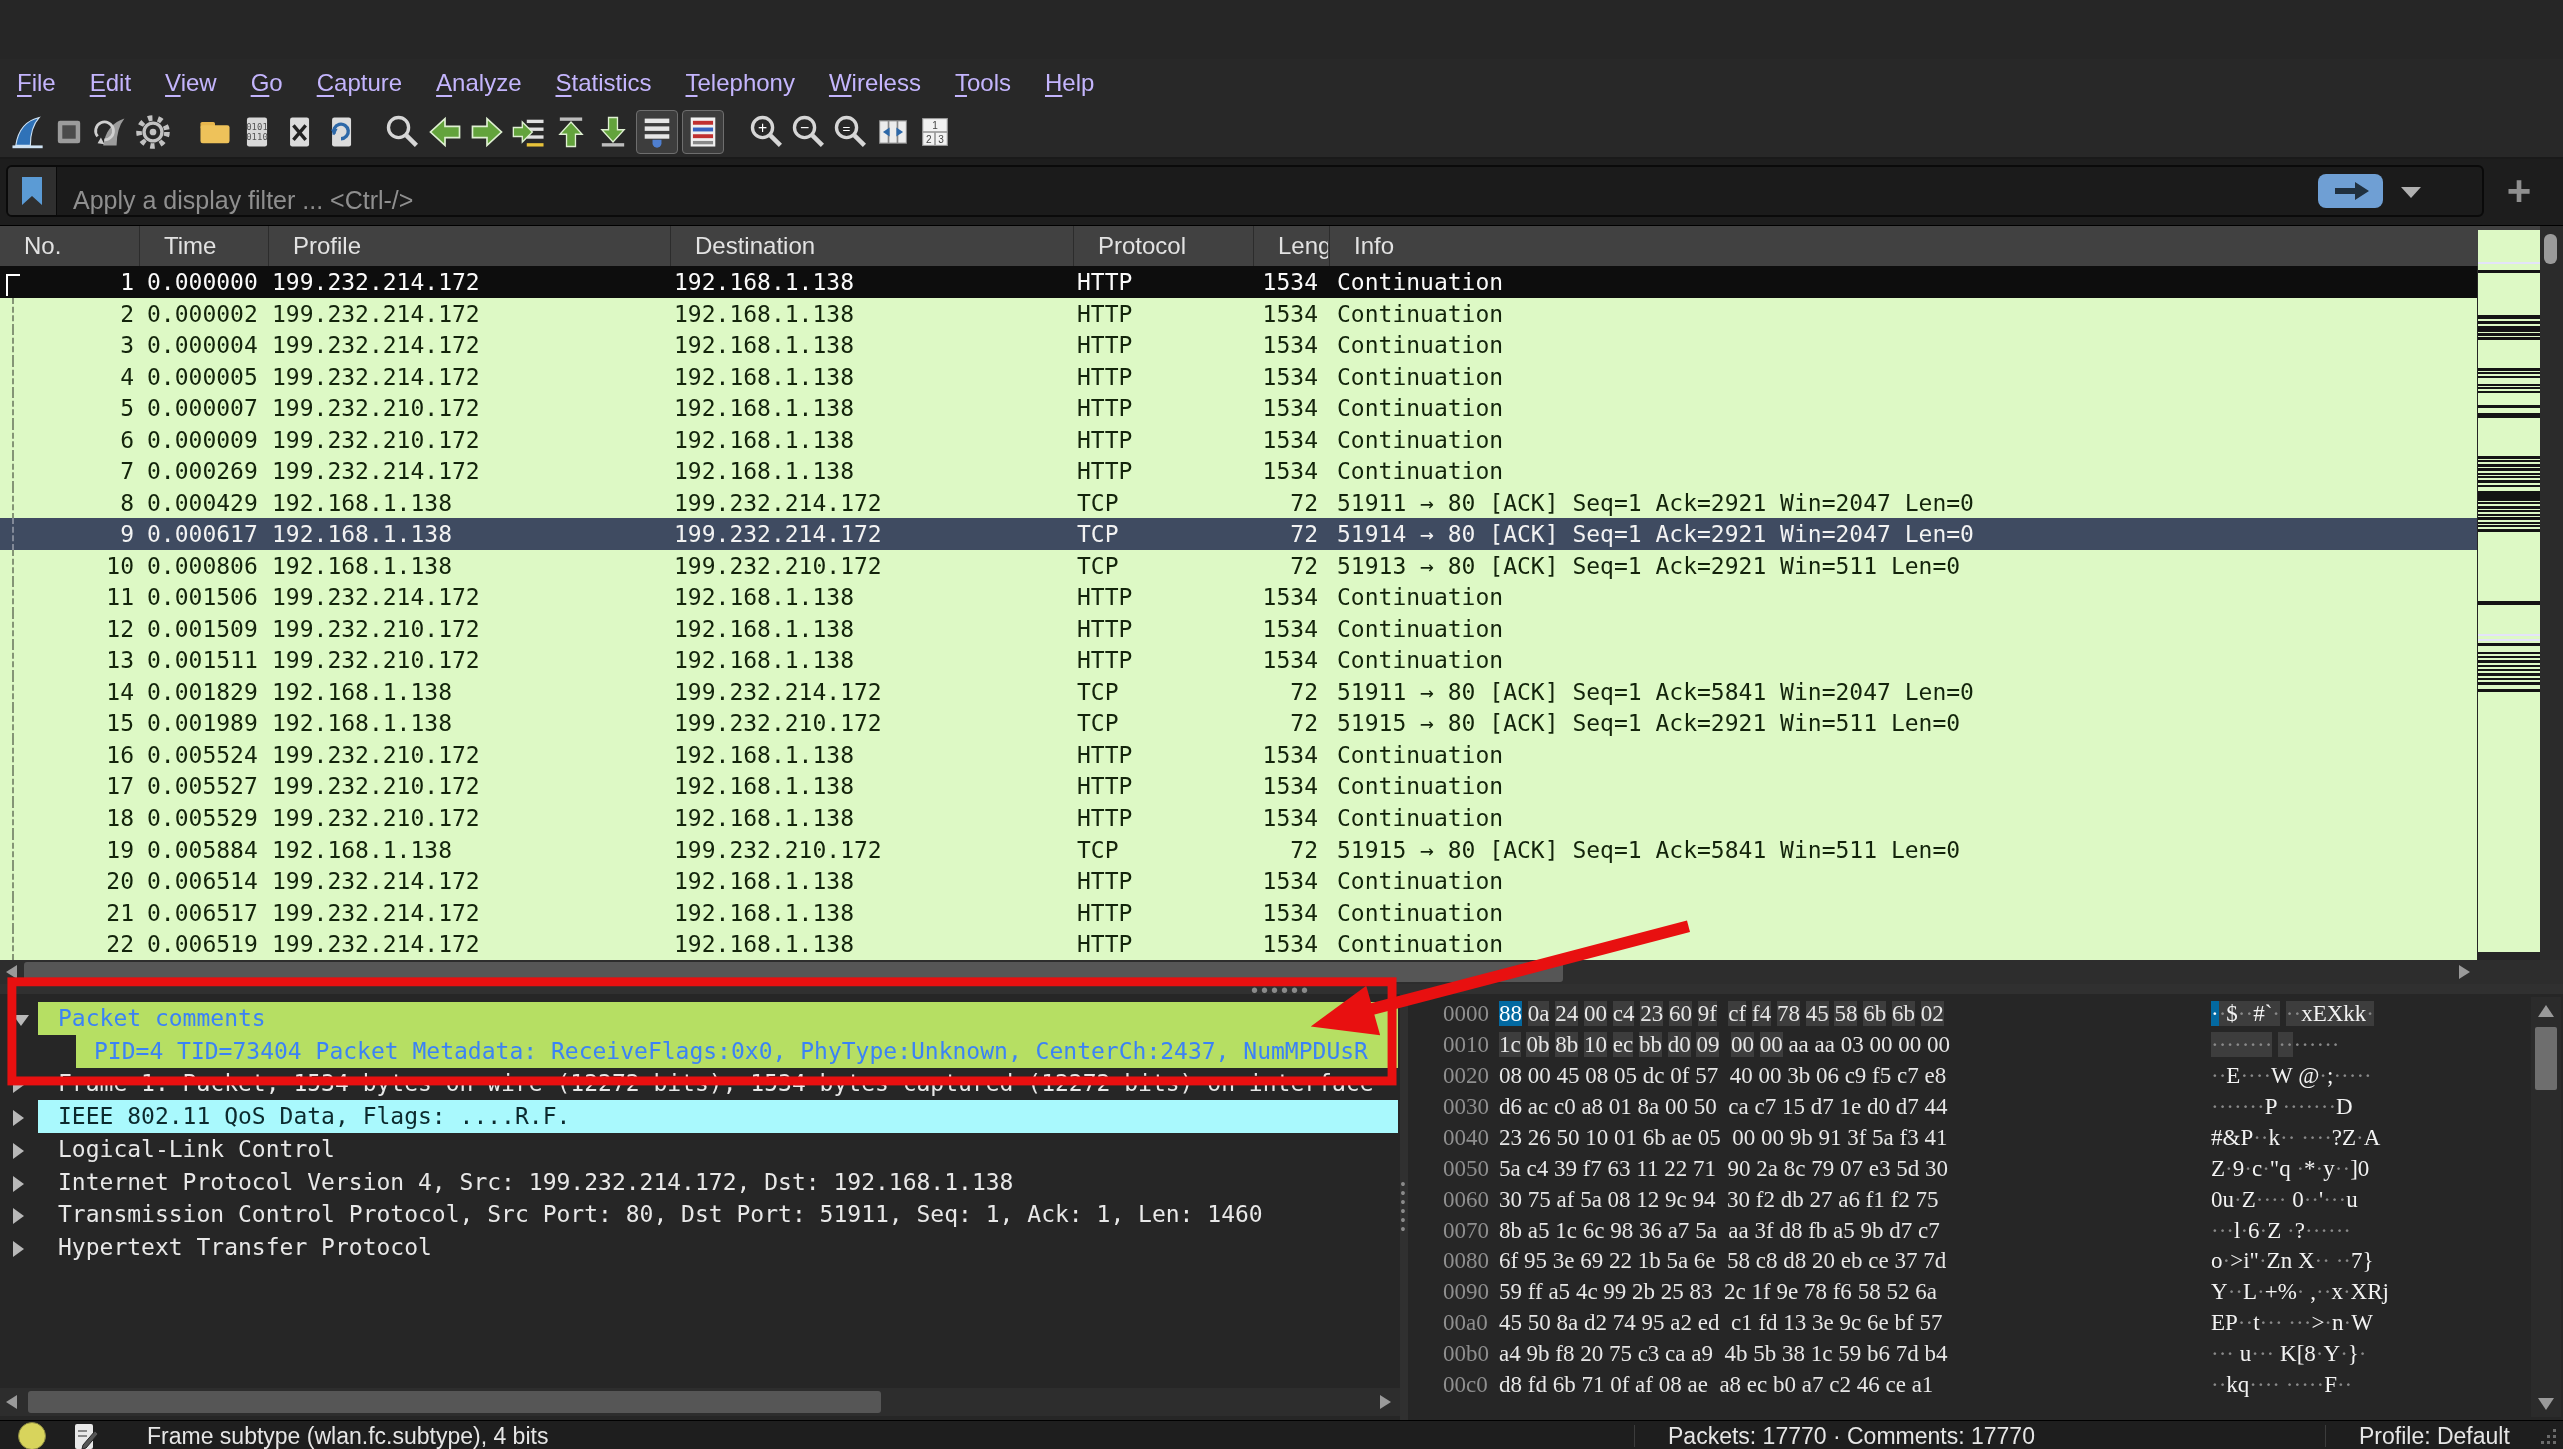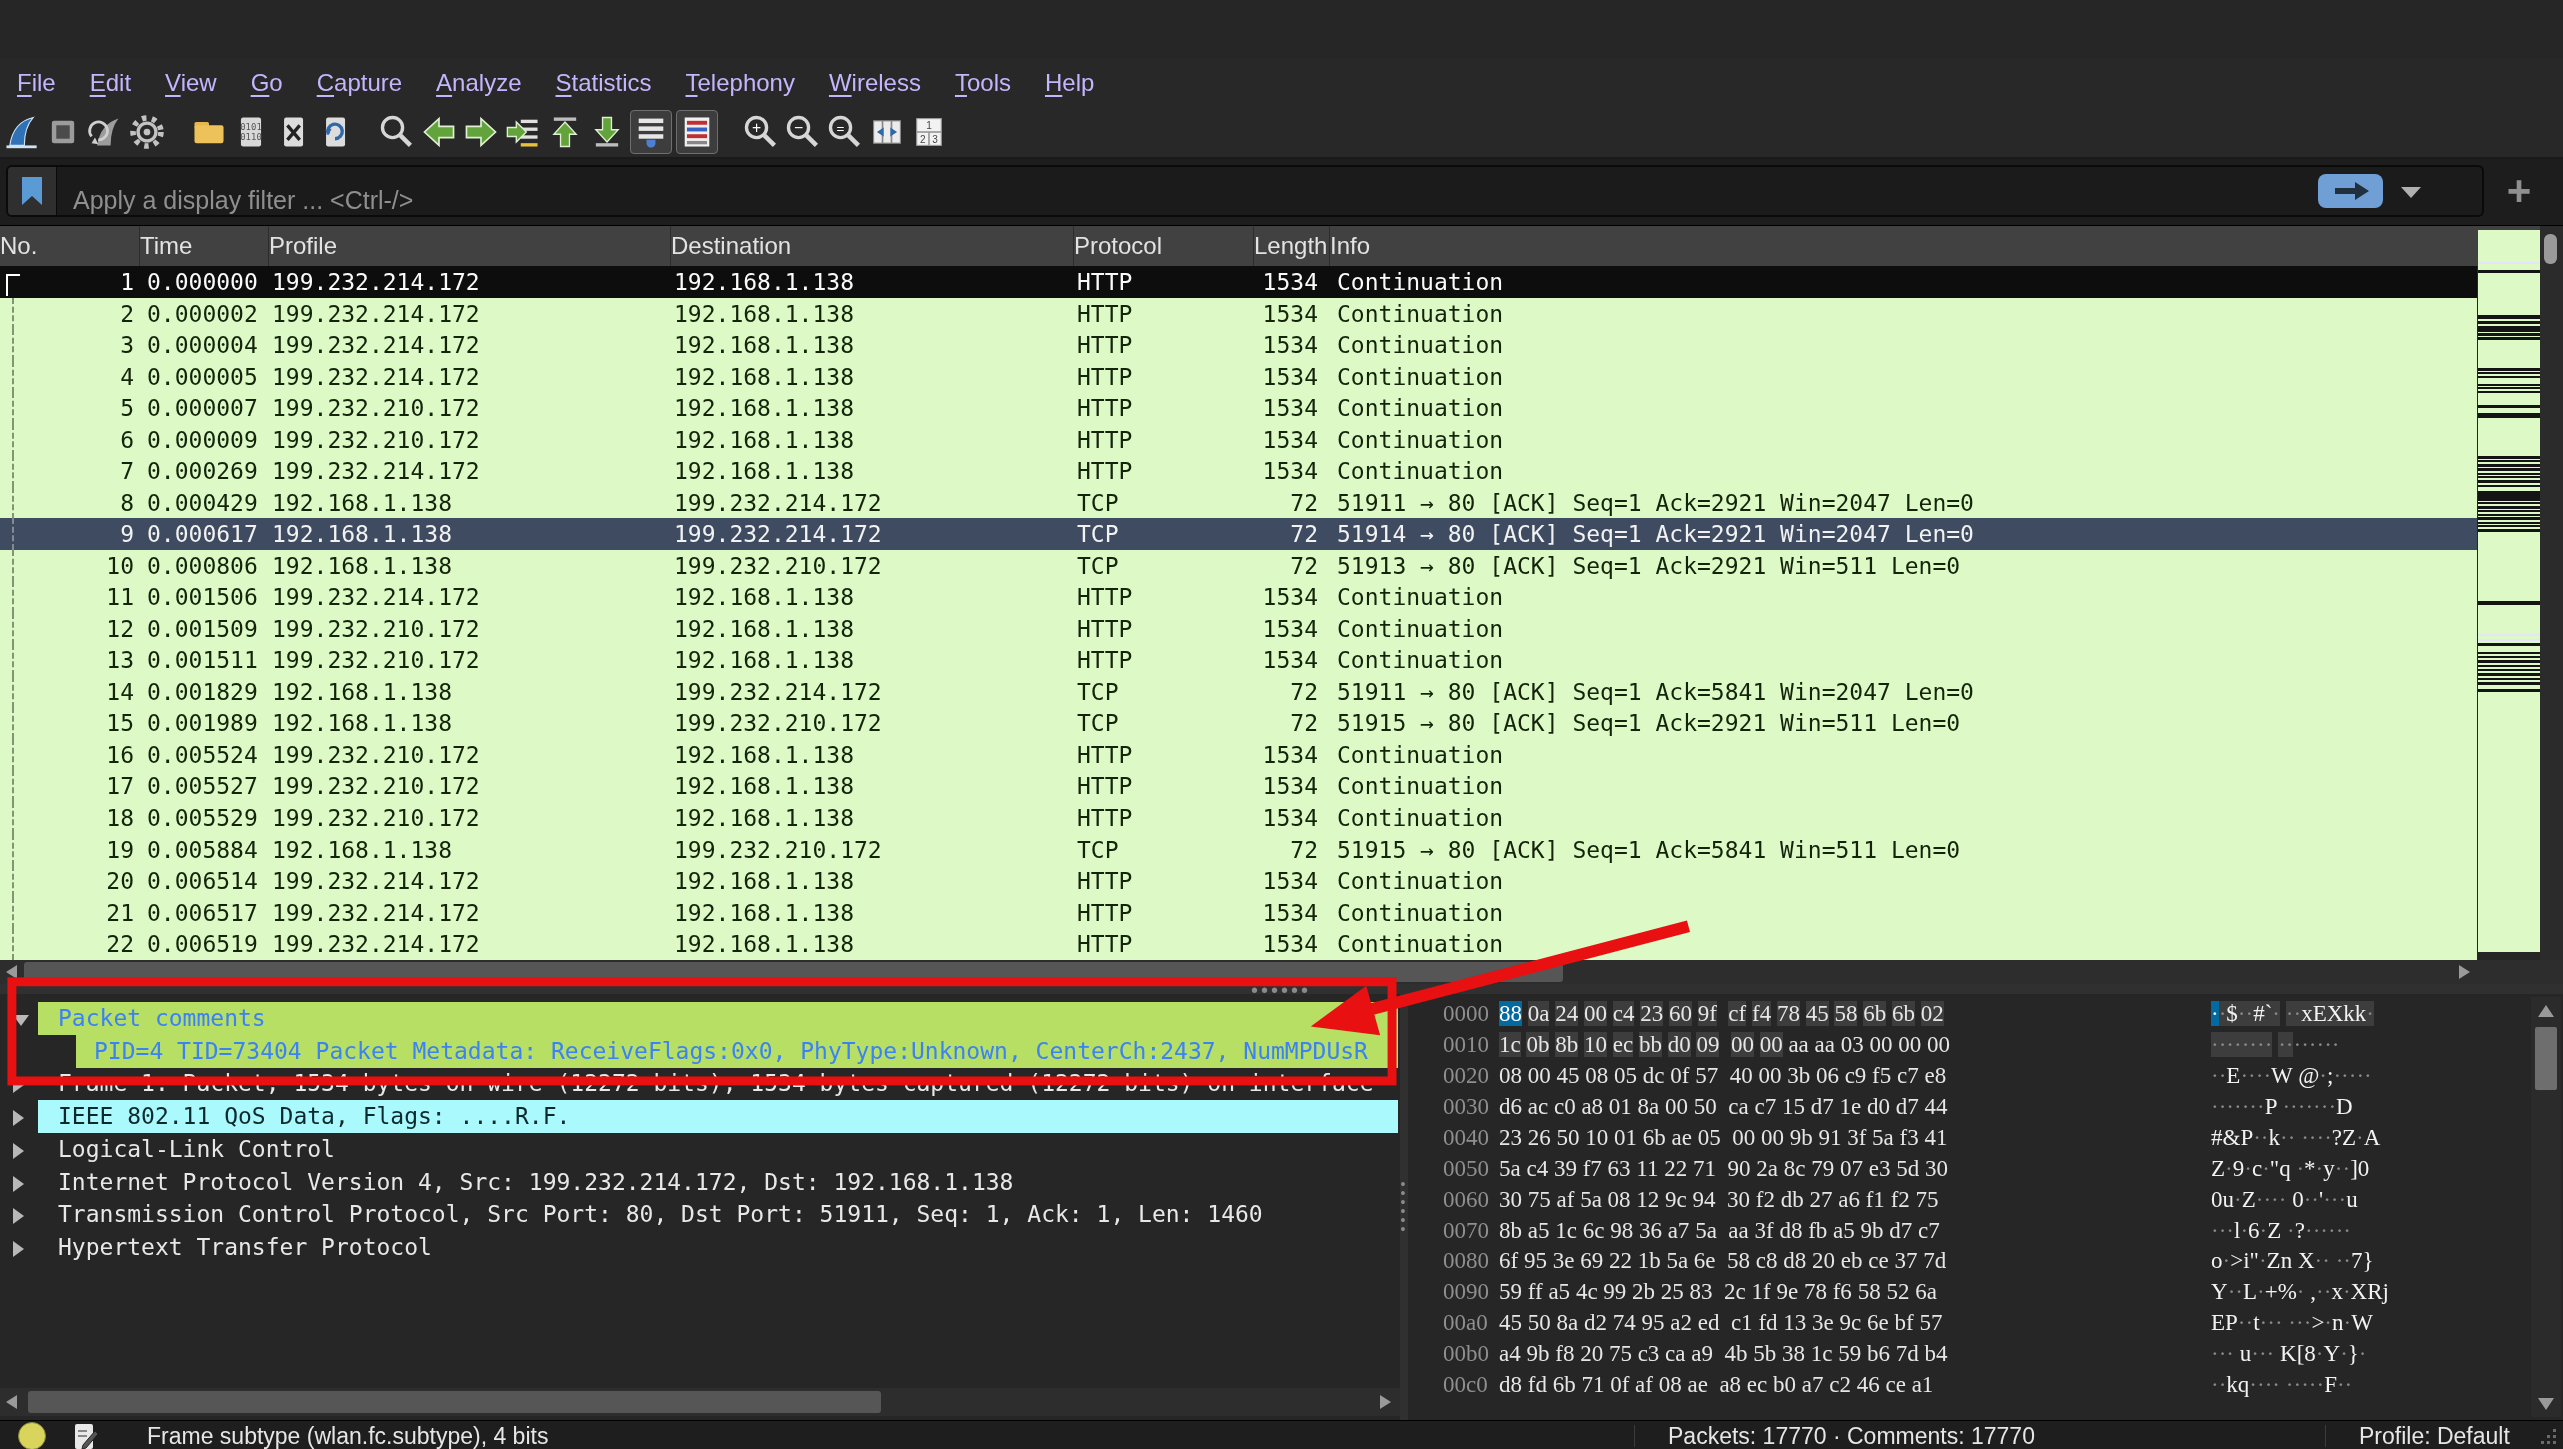--- a/index.html
+++ b/index.html
@@ -14,35 +14,35 @@
   .wb-min i{display:block;width:26px;height:2px;background:#fff;}
   .wb-max i{display:block;width:22px;height:22px;border:2px solid #fff;border-radius:2px;}
   .wb-close i{position:relative;display:block;width:26px;height:26px;}
   .wb-close i:before,.wb-close i:after{content:"";position:absolute;left:12px;top:-2px;width:2px;height:30px;background:#fff;}
   .wb-close i:before{transform:rotate(45deg);}.wb-close i:after{transform:rotate(-45deg);}
   
   #menubar{left:0;top:59px;width:2563px;height:47px;background:#282828;display:flex;align-items:center;border-bottom:1px solid #1a1a1a;}
   .menu-item{padding:0 17px;font-size:24px;color:#c4b5fd;height:47px;line-height:47px;}
   .menu-item u{text-decoration:underline;text-underline-offset:4px;}
   
-  #toolbar{left:0;top:106px;width:2563px;height:53px;background:#282828;display:flex;align-items:center;padding-left:0;border-bottom:2px solid #1a1a1a;box-sizing:border-box;}
+  #toolbar{left:0;top:106px;width:2563px;height:53px;background:#282828;display:flex;align-items:center;padding-left:6px;border-bottom:2px solid #1a1a1a;box-sizing:border-box;}
   .tb-icon{width:42px;height:44px;display:flex;align-items:center;justify-content:center;}
   .tb-boxed{border:1px solid #6e6e6e;border-radius:4px;background:#3d3d3d;width:40px;height:42px;margin:0 2px;}
   .tb-sep{width:20px;height:44px;}
   
   #filterbar{left:0;top:159px;width:2563px;height:66px;background:#1d1d1d;border-bottom:1px solid #000;}
   #filter-field{left:6px;top:6px;width:2478px;height:52px;background:#1b1b1b;border:2px solid #0a0a0a;border-radius:6px;display:flex;align-items:flex-end;box-sizing:border-box;}
   #filter-bookmark{width:48px;height:48px;background:#2f2f2f;border-right:1px solid #0a0a0a;display:flex;align-items:center;justify-content:center;border-radius:4px 0 0 4px;}
   #filter-placeholder{margin-left:16px;font-size:25px;color:#8f8f8f;}
   #filter-apply{position:absolute;right:99px;top:7px;width:65px;height:34px;background:#6f9fd4;border-radius:8px;display:flex;align-items:center;justify-content:center;}
   #filter-caret{position:absolute;right:61px;top:20px;width:0;height:0;border-left:10px solid transparent;border-right:10px solid transparent;border-top:11px solid #b0b0b0;}
   #filter-add{left:2497px;top:10px;width:44px;height:44px;display:flex;align-items:center;justify-content:center;font-size:42px;color:#8f8f8f;font-weight:bold;}
   
   #plist-header{left:0;top:226px;width:2563px;height:40px;background:#414141;border-bottom:1px solid #1f1f1f;}
-  .hcell{position:absolute;top:0;height:40px;line-height:40px;font-size:24px;color:#e2e2e2;padding-left:0;border-left:1px solid #2c2c2c;box-sizing:border-box;white-space:nowrap;overflow:hidden;}
+  .hcell{position:absolute;top:0;height:40px;line-height:40px;font-size:24px;color:#e2e2e2;padding-left:24px;border-left:1px solid #2c2c2c;box-sizing:border-box;white-space:nowrap;overflow:hidden;}
   #plist-rows{left:0;top:266px;width:2563px;height:694px;overflow:hidden;background:#262626;}
   .prow{position:absolute;left:0;width:2477px;height:32px;font-family:"DejaVu Sans Mono",monospace;font-size:23px;line-height:32px;white-space:nowrap;}
   .prow.normal{background:#ddf9c5;color:#13240b;}
   .prow.marked{background:#0d0d0d;color:#fafafa;}
   .prow.selected{background:#3f4b61;color:#f2f2f2;}
   .pc{position:absolute;top:0;}
   .c-no{left:0;width:134px;text-align:right;}
   .c-time{left:147px;}.c-src{left:272px;}.c-dst{left:674px;}.c-proto{left:1077px;}
   .c-len{left:1140px;width:178px;text-align:right;}.c-info{left:1337px;}
   .gutter-dash{position:absolute;left:12px;top:0;height:100%;border-left:2px dashed rgba(0,0,0,0.40);}

